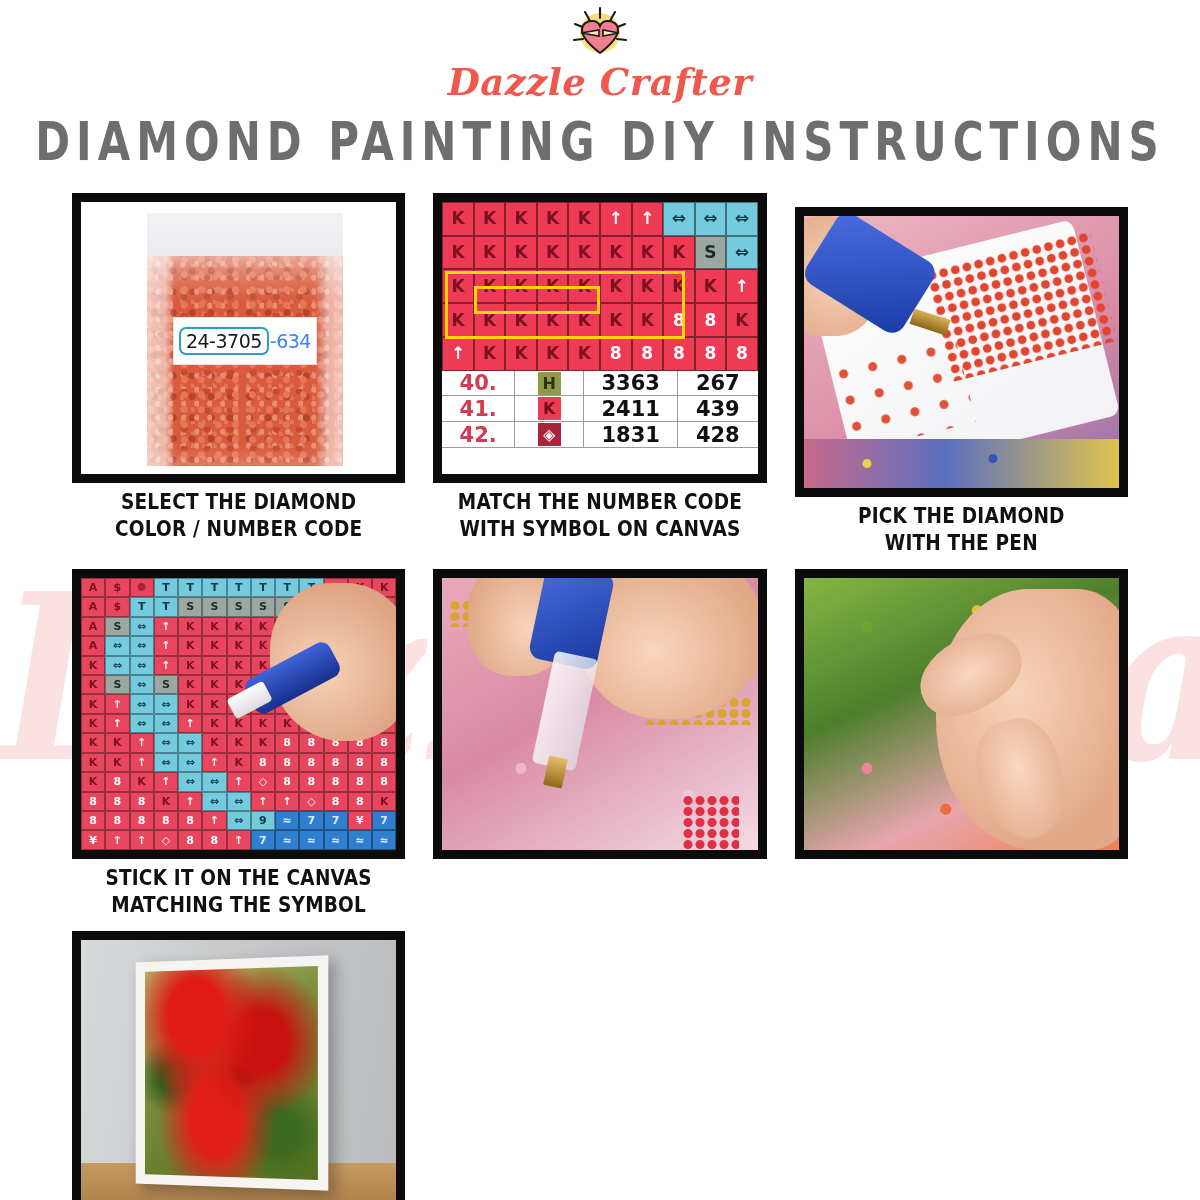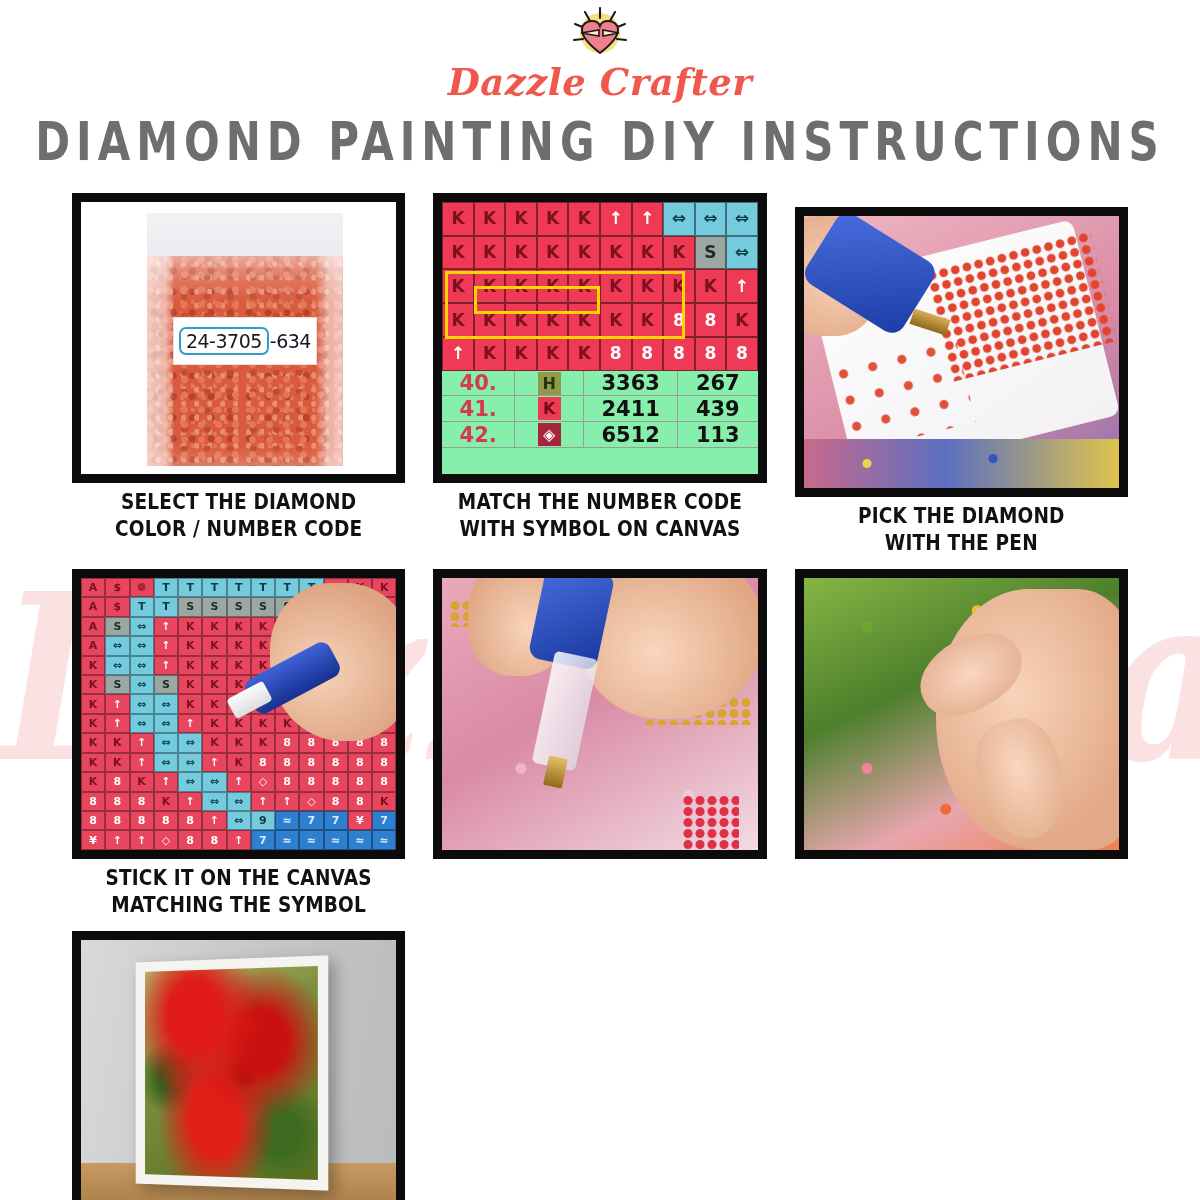--- a/index.html
+++ b/index.html
@@ -84,40 +84,40 @@
     position:absolute; left:13%; top:41%; width:74%; height:19%;
     background:#fff; border:1px solid #e2e2e2; z-index:3;
     display:flex; align-items:center; justify-content:center;
   }
   .code-hi {
     border:2.5px solid #2e9fc4; border-radius:7px;
     padding:1px 5px; font-family:"DejaVu Sans", sans-serif;
     font-size:19px; color:#1a1a1a; letter-spacing:-.5px;
   }
   .code-rest { font-family:"DejaVu Sans", sans-serif; font-size:19px;
-               color:#0f172a; letter-spacing:-.5px; margin-left:1px; }
+               color:#3b82f6; letter-spacing:-.5px; margin-left:1px; }
 
   
   .chart { position:absolute; inset:0; background:#6ec6d8; }
   .chart-grid { position:absolute; left:0; top:0; width:100%; height:62%;
                 display:grid; grid-template-columns:repeat(10,1fr);
                 grid-auto-rows:1fr; }
   .cc { border:1px solid rgba(0,0,0,.45); display:flex;
         align-items:center; justify-content:center;
         font-family:"DejaVu Sans", sans-serif; font-weight:bold;
         font-size:17px; line-height:1; }
   .cc.red   { background:#ef3a55; color:#7a1020; }
   .cc.red2  { background:#e8455e; color:#7a1020; }
   .cc.cyan  { background:#73cbdd; color:#0f3b46; }
   .cc.gray  { background:#9aa7a2; color:#1d2b26; }
   .cc.wht   { color:#fff; }
   .hl-cells { position:absolute; border:3px solid #ffd400;
               left:10%; top:31%; width:40%; height:10.3%; z-index:4; }
   .legend { position:absolute; left:0; bottom:0; width:100%; height:38%;
-            background:#86efac; }
+            background:#ffffff; }
   .lg-row { display:grid; grid-template-columns:1.05fr 1fr 1.35fr 1.15fr;
             height:25%; border-bottom:1px solid #9b9b9b; }
   .lg-row > div { border-right:1px solid #9b9b9b; display:flex;
                   align-items:center; justify-content:center;
                   font-family:"DejaVu Sans", sans-serif; font-size:21px;
                   font-weight:bold; color:#111; }
   .lg-row > div:last-child { border-right:none; }
   .lg-no { color:#d23b52 !important; }
   .sym-box { width:23px; height:23px; display:flex; align-items:center;
              justify-content:center; font-size:16px; font-weight:bold; }
@@ -411,22 +411,22 @@
                   <span class="sym-box" style="background: rgb(239, 58, 85); color: rgb(110, 12, 28);">K</span>
                 </div>
                 <div>2411</div>
                 <div>439</div>
               </div>
               <div class="lg-row">
                 <div class="lg-no">42.</div>
                 <div>
                   <span class="sym-box" style="background: rgb(168, 36, 58); color: rgb(255, 255, 255);">◈</span>
                 </div>
-                <div>6512</div>
-                <div>113</div>
+                <div>1831</div>
+                <div>428</div>
               </div>
             </div>
           <div class="hl-row"></div>
         </div>
       </div>
     </div>
     <div class="caption">
       <div>MATCH THE NUMBER CODE</div>
       <div>WITH SYMBOL ON CANVAS</div>
     </div>

